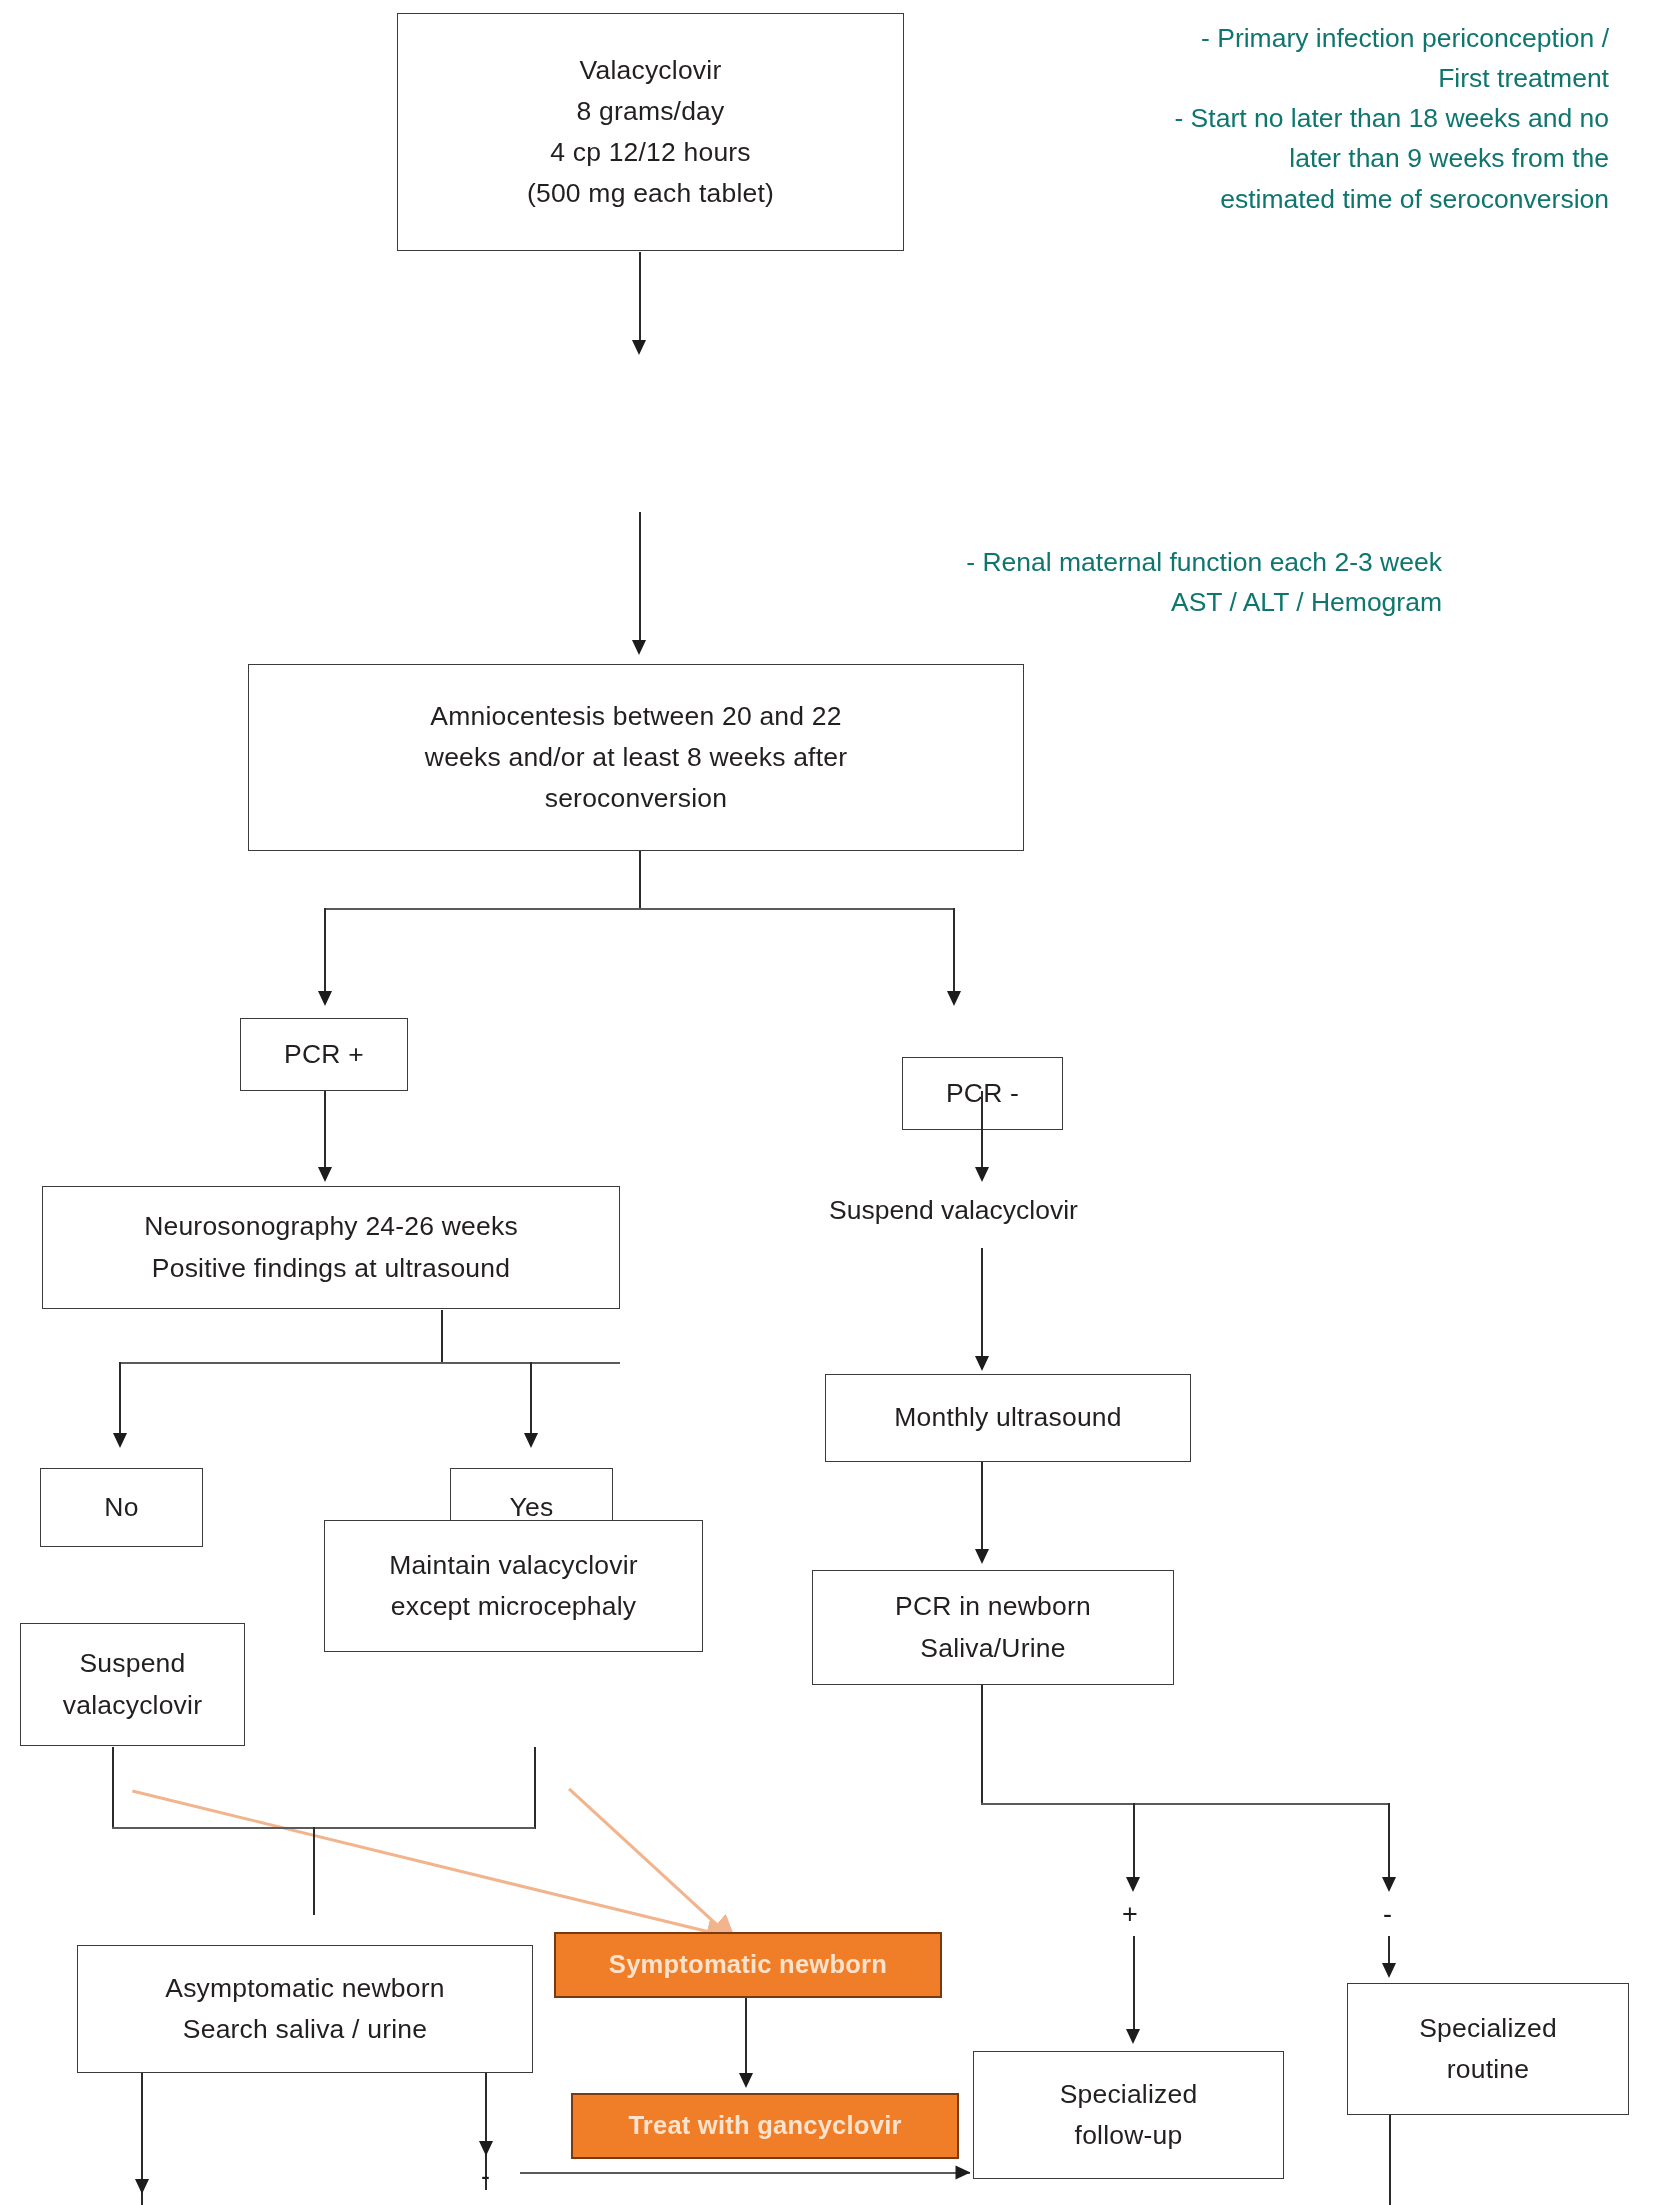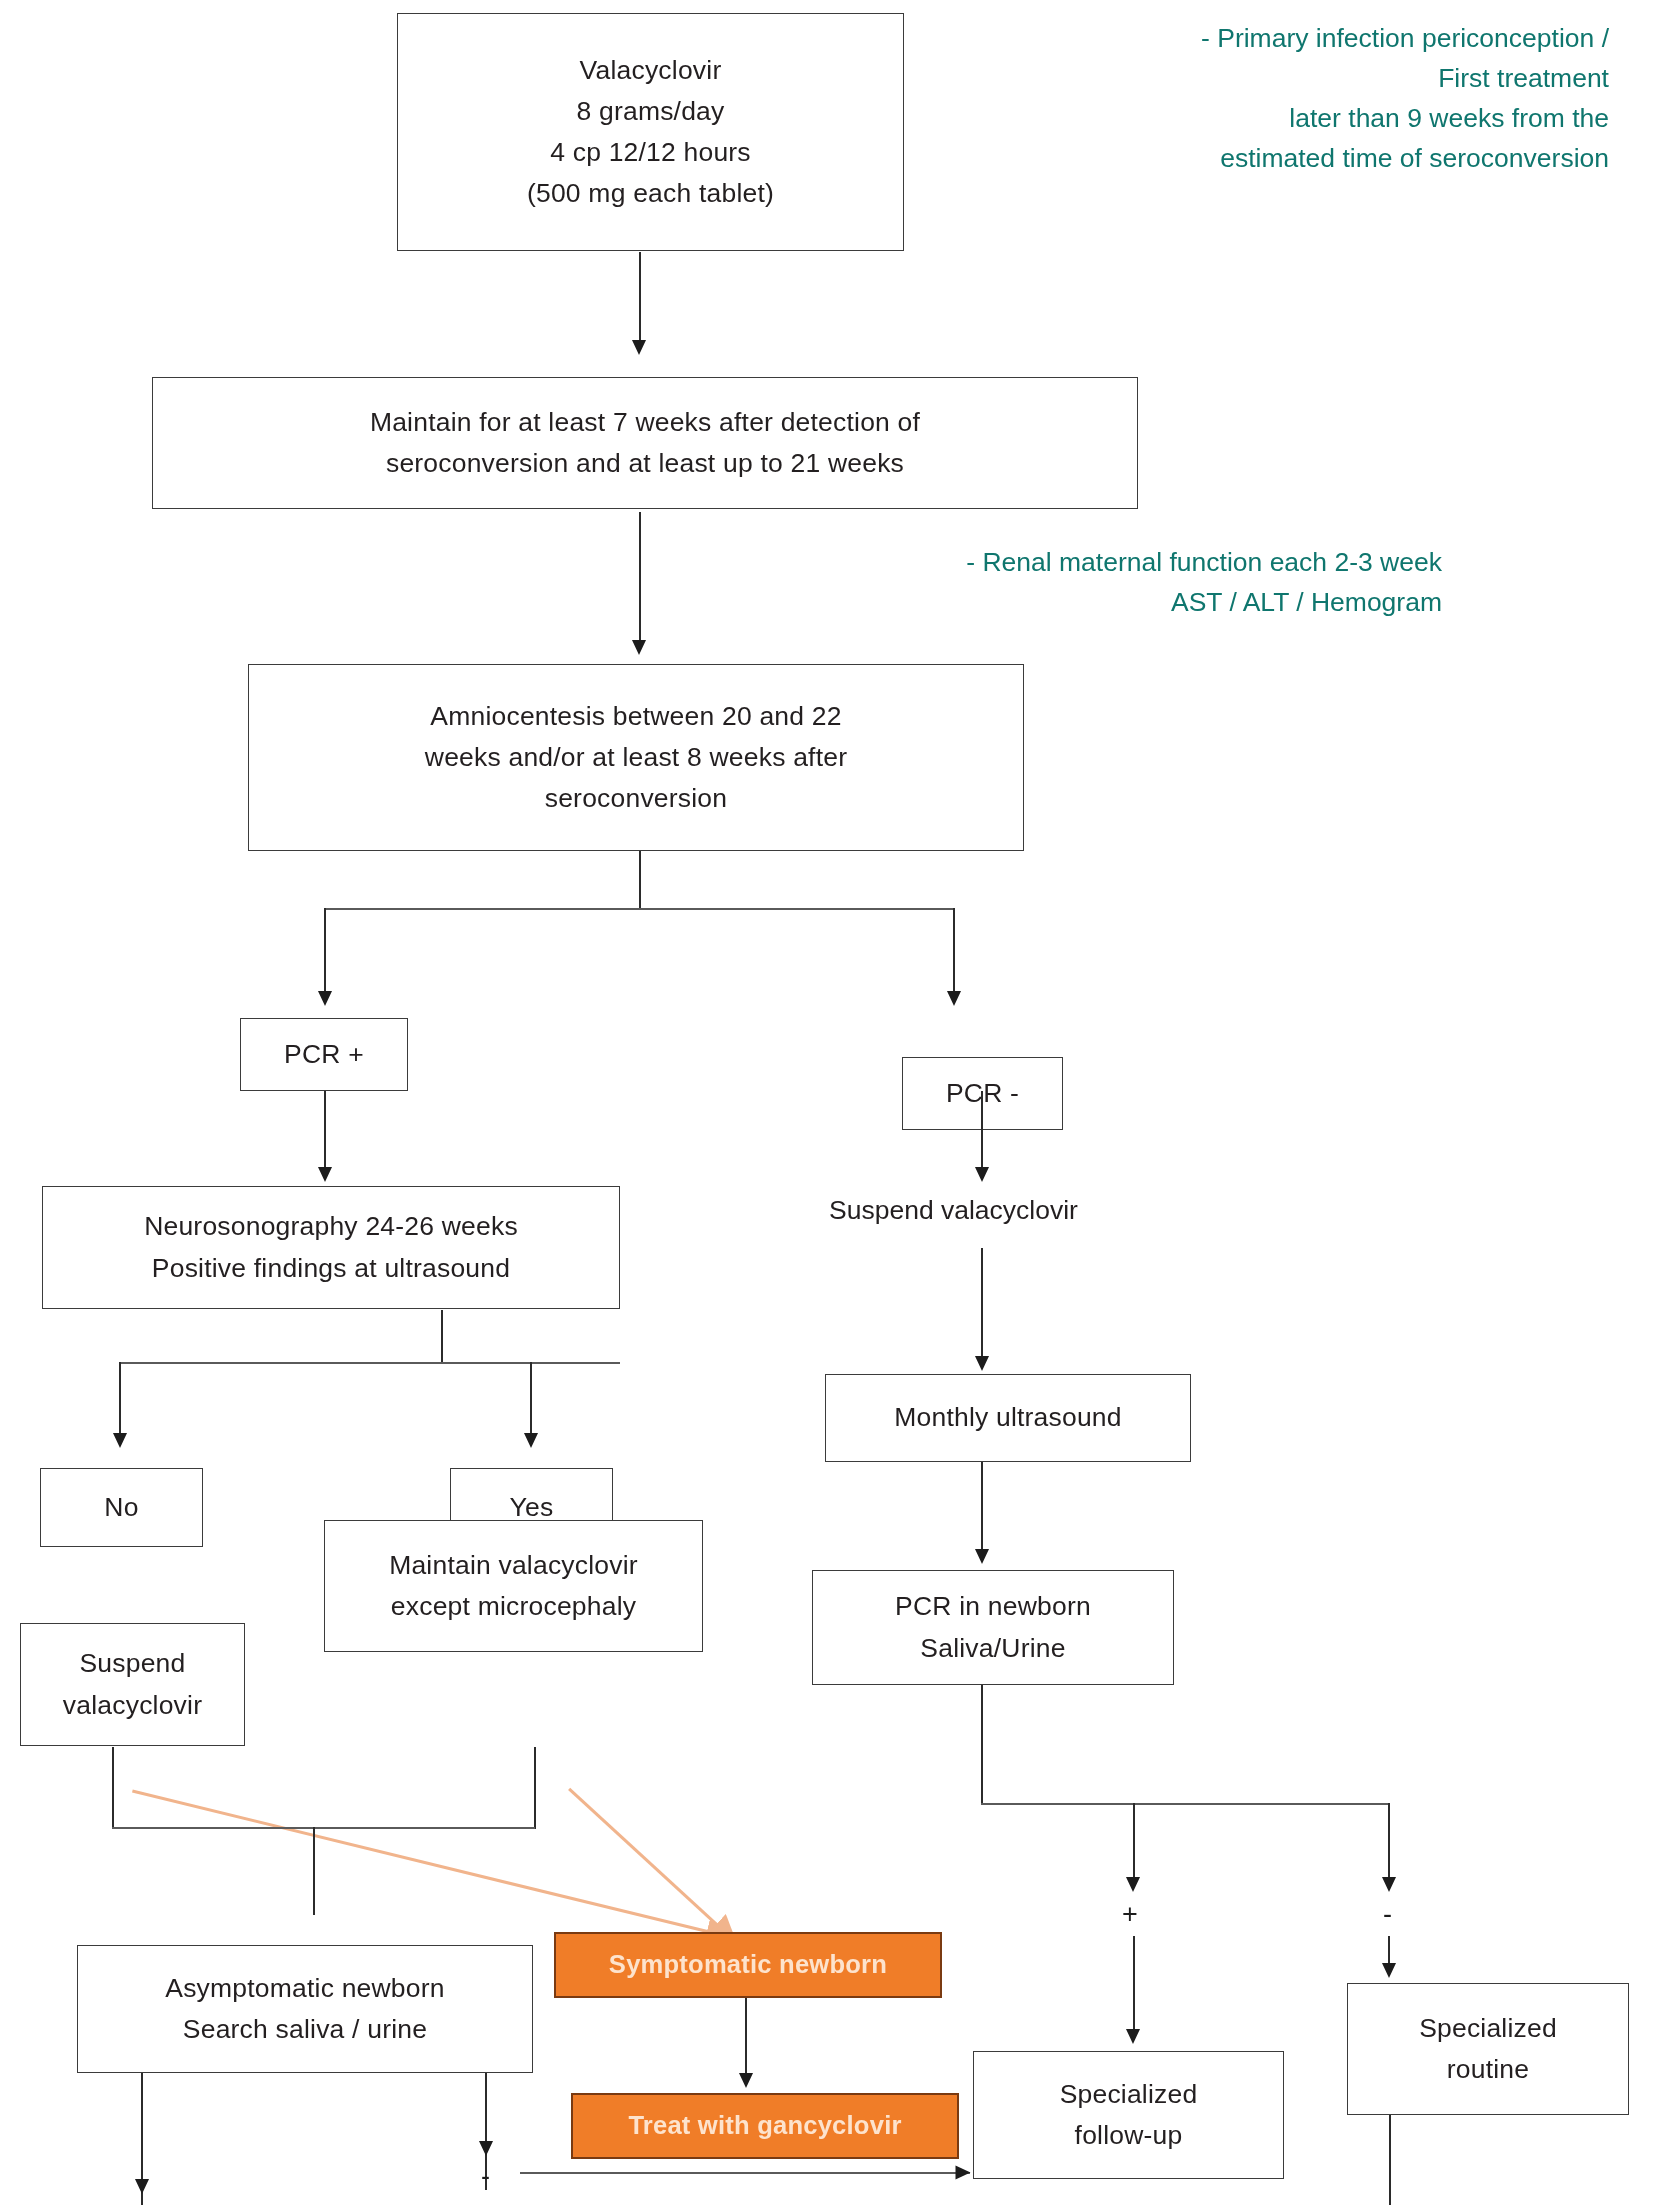--- a/index.html
+++ b/index.html
@@ -85,31 +85,28 @@
   <div class="box" style="left:397px;top:13.2px;width:507px;height:238px;">
     <span class="ln">Valacyclovir</span>
     <span class="ln">8 grams/day</span>
     <span class="ln">4 cp 12/12 hours</span>
     <span class="ln">(500 mg each tablet)</span>
   </div>
 
   <div class="note" style="left:992px;top:17.6px;width:617px;">
     <span class="ln">- Primary infection periconception /</span>
     <span class="ln">First treatment</span>
+    <span class="ln">- Start no later than 18 weeks and no</span>
     <span class="ln">later than 9 weeks from the</span>
     <span class="ln">estimated time of seroconversion</span>
   </div>
 
   <div class="vline" style="left:639px;top:252px;height:90px;"></div>
   <div class="arrow" style="left:632px;top:340px;"></div>
 
-  <div class="box" style="left:152px;top:377px;width:986px;height:132px;">
-    <span class="ln">Maintain for at least 7 weeks after detection of</span>
-    <span class="ln">seroconversion and at least up to 21 weeks</span>
-  </div>
 
   <div class="note" style="left:816px;top:542px;width:626px;">
     <span class="ln">- Renal maternal function each 2-3 week</span>
     <span class="ln">AST / ALT / Hemogram</span>
   </div>
 
   <div class="vline" style="left:639px;top:512px;height:132px;"></div>
   <div class="arrow" style="left:632px;top:640px;"></div>
 
   <div class="box" style="left:248px;top:664px;width:776px;height:187px;">

